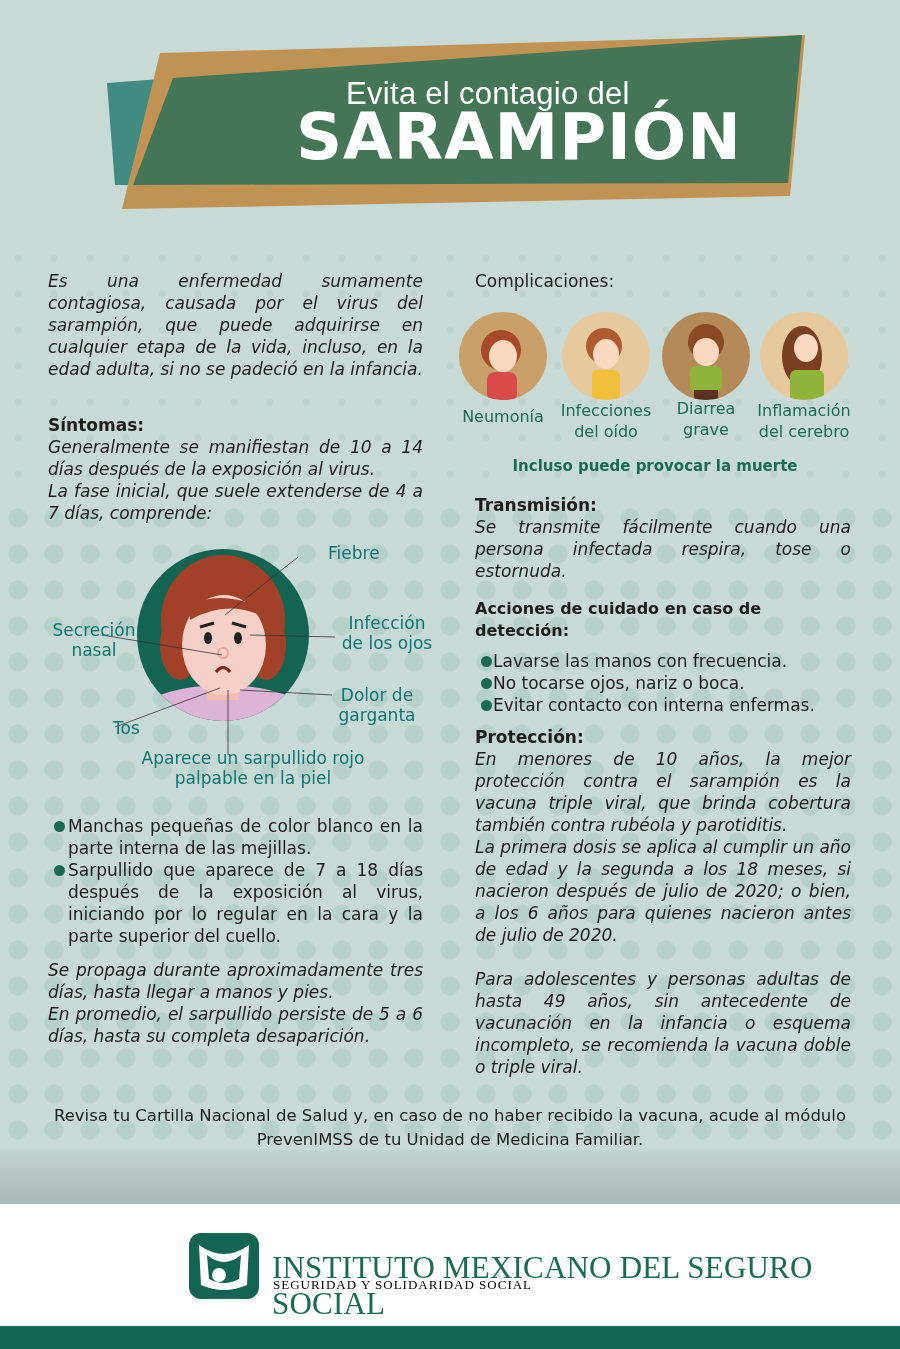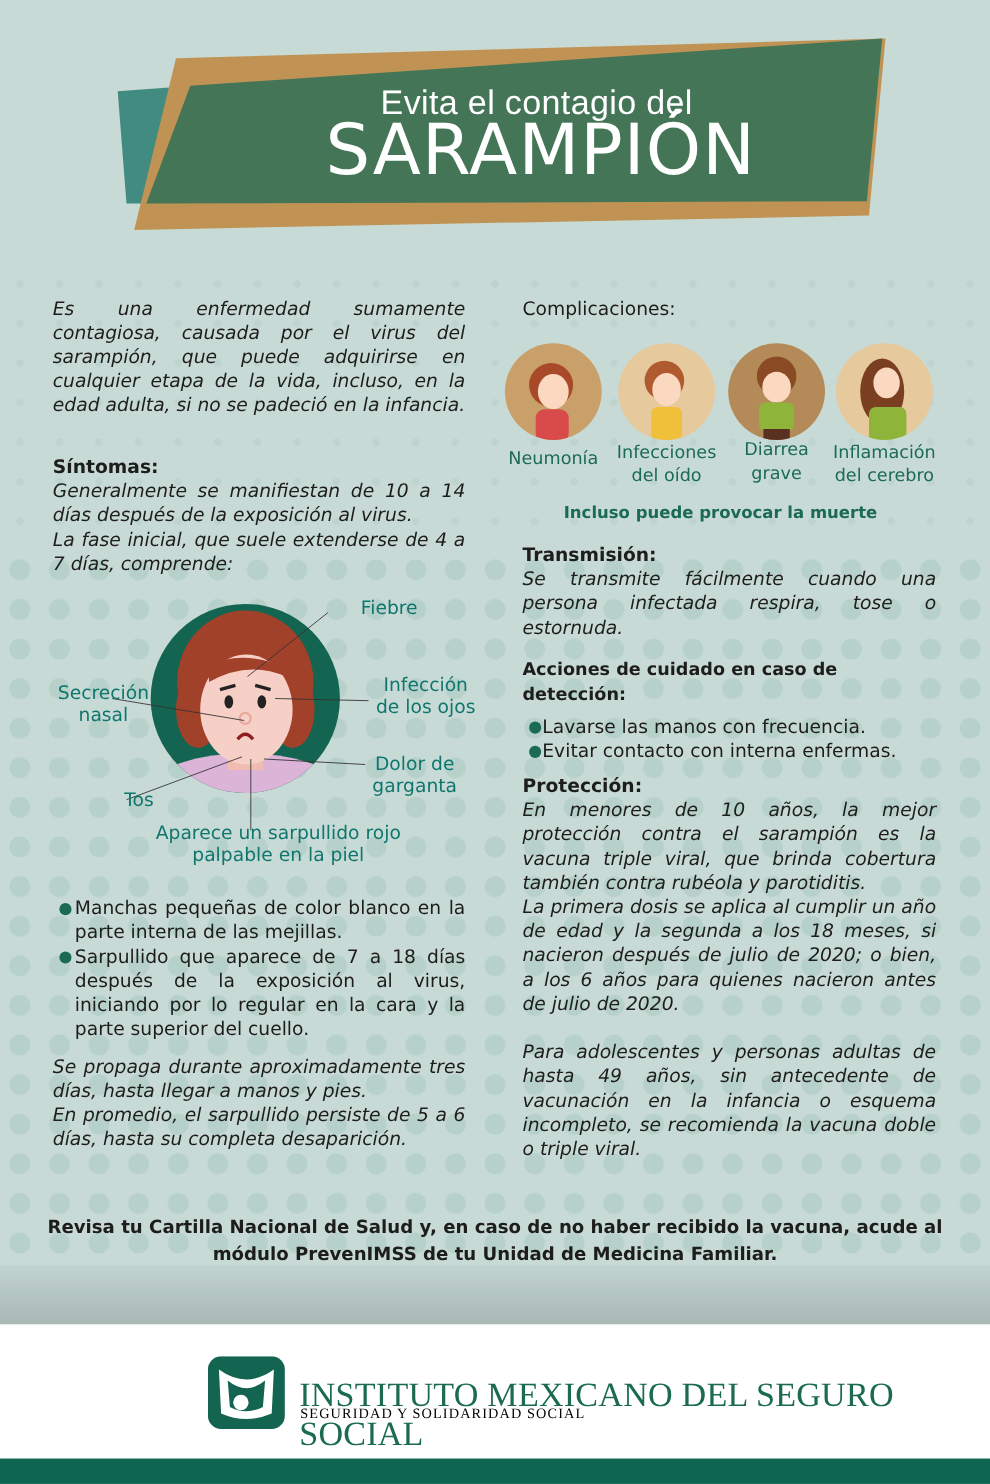--- a/index.html
+++ b/index.html
@@ -28,21 +28,21 @@
   
   .banner { position:absolute; left:0; top:0; width:867px; height:240px; }
   .banner svg { position:absolute; left:0; top:0; }
   .banner-sub {
     position:absolute; left:346px; top:76px;
     font-family:"Liberation Sans", sans-serif;
     font-size:31px; color:#fff; letter-spacing:0.3px;
   }
   .banner-title {
     position:absolute; left:296px; top:100px;
-    font-family:"DejaVu Sans", sans-serif; font-weight:normal;
+    font-family:"DejaVu Sans", sans-serif; font-weight:bold;
     font-size:64px; color:#fff; letter-spacing:1px;
   }
   
   .col { position:absolute; font-size:17px; line-height:22px; }
   .left { left:48px; width:375px; }
   .right { left:475px; width:376px; }
   p { margin:0; text-align:justify;font-style:italic; }
   .h { font-weight:bold; font-size:17px; }
   .gap { height:22px; }
   .bul { position:relative; padding-left:20px; text-align:justify; }
@@ -58,21 +58,21 @@
     width:88px; height:88px; border-radius:50%; margin:0 auto;
     position:relative; overflow:hidden;
   }
   .comp .lbl { color:#1a6b52; font-size:16px; line-height:21px; }
   
   .diagram { position:absolute; left:40px; top:535px; width:400px; height:260px; }
   .dlabel { position:absolute; font-size:17px; line-height:20px; color:#0f766e;text-align:center; }
   
   .cta {
     position:absolute; left:40px; top:1104px; width:820px; text-align:center;
-    font-weight:bold; font-size:16.5px; line-height:24px;
+    font-weight:normal; font-size:16.5px; line-height:24px;
   }
   .footer { position:absolute; left:0; top:1204px; width:900px; height:122px; background:#fff; }
   .footer-bar { position:absolute; left:0; top:1326px; width:900px; height:23px; background:#0e6651; }
   .logo { position:absolute; left:189px; top:1233px; width:70px; height:66px; }
   .org-name {
     position:absolute; left:272px; top:1250px;
     font-family:"Liberation Serif", serif; font-size:31px; color:#1a6b52; letter-spacing:0.2px;
   }
   .org-sub {
     position:absolute; left:273px; top:1277px;
@@ -201,20 +201,21 @@
 
 <div class="col right green-b" style="top:455px;font-size:15px;left:475px;width:360px">Incluso puede provocar la muerte</div>
 
 <div class="col right" style="top:494px;">
   <div class="h">Transmisión:</div>
   <p>Se transmite fácilmente cuando una persona infectada respira, tose o estornuda.</p>
   <div style="height:16px"></div>
   <div class="h" style="font-size:16px">Acciones de cuidado en caso de detección:</div>
   <div style="height:8px"></div>
   <div class="bul" style="padding-left:18px">Lavarse las manos con frecuencia.</div>
+  <div class="bul" style="padding-left:18px">No tocarse ojos, nariz o boca.</div>
   <div class="bul" style="padding-left:18px">Evitar contacto con interna enfermas.</div>
   <div style="height:10px"></div>
   <div class="h">Protección:</div>
   <p>En menores de 10 años, la mejor protección contra el sarampión es la vacuna triple viral, que brinda cobertura también contra rubéola y parotiditis.</p>
   <p>La primera dosis se aplica al cumplir un año de edad y la segunda a los 18 meses, si nacieron después de julio de 2020; o bien, a los 6 años para quienes nacieron antes de julio de 2020.</p>
   <div class="gap"></div>
   <p>Para adolescentes y personas adultas de hasta 49 años, sin antecedente de vacunación en la infancia o esquema incompleto, se recomienda la vacuna doble o triple viral.</p>
 </div>
 
 <div class="cta">Revisa tu Cartilla Nacional de Salud y, en caso de no haber recibido la vacuna, acude al módulo PrevenIMSS de tu Unidad de Medicina Familiar.</div>

